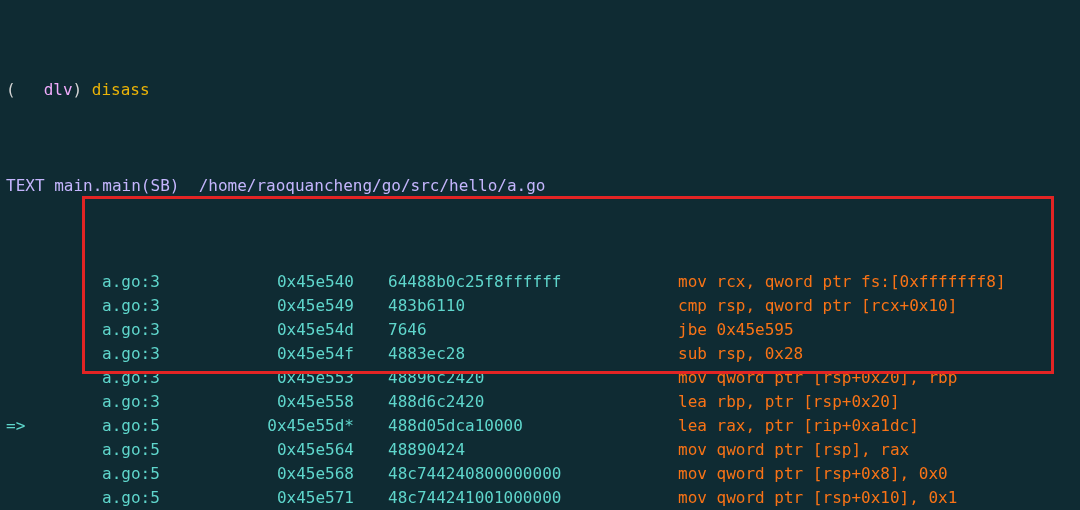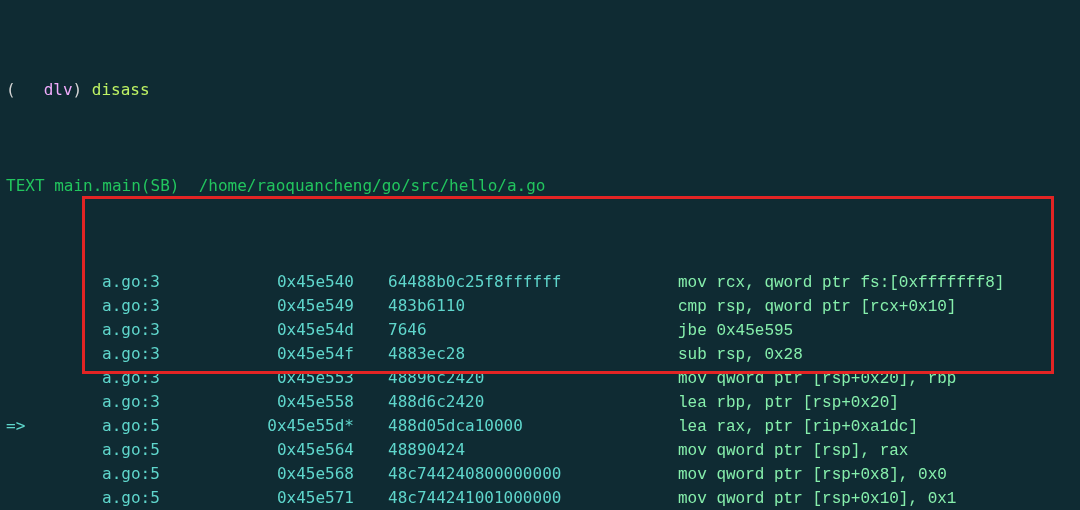--- a/index.html
+++ b/index.html
@@ -23,22 +23,22 @@
     box-sizing: border-box;
   }
   .line {
     display: flex;
     align-items: baseline;
     height: 24px;
     padding-left: 6px;
   }
   .prompt-paren { color: #d5d5d5; }
   .prompt-dlv   { color: #f0abfc; margin-left: 28px; }
-  .cmd          { color: #bef264; }
-  .header-line  { color: #22c55e; }
+  .cmd          { color: #eab308; }
+  .header-line  { color: #c4b5fd; }
   .arrow-cell {
     display: inline-block;
     width: 30px;
     color: #5fd6cc;
   }
   .gutter {
     display: inline-block;
     width: 66px;
   }
   .loc {
@@ -52,22 +52,21 @@
     color: #5fd6cc;
     text-align: right;
   }
   .bytes {
     display: inline-block;
     width: 290px;
     color: #5fd6cc;
     margin-left: 34px;
   }
   .instr {
-    color: #86efac;
-    font-family: Liberation Mono, monospace;
+    color: #f97316;
   }
   .highlight-box {
     position: absolute;
     border: 3px solid #e32424;
     left: 82px;
     top: 196px;
     width: 966px;
     height: 172px;
     pointer-events: none;
   }

